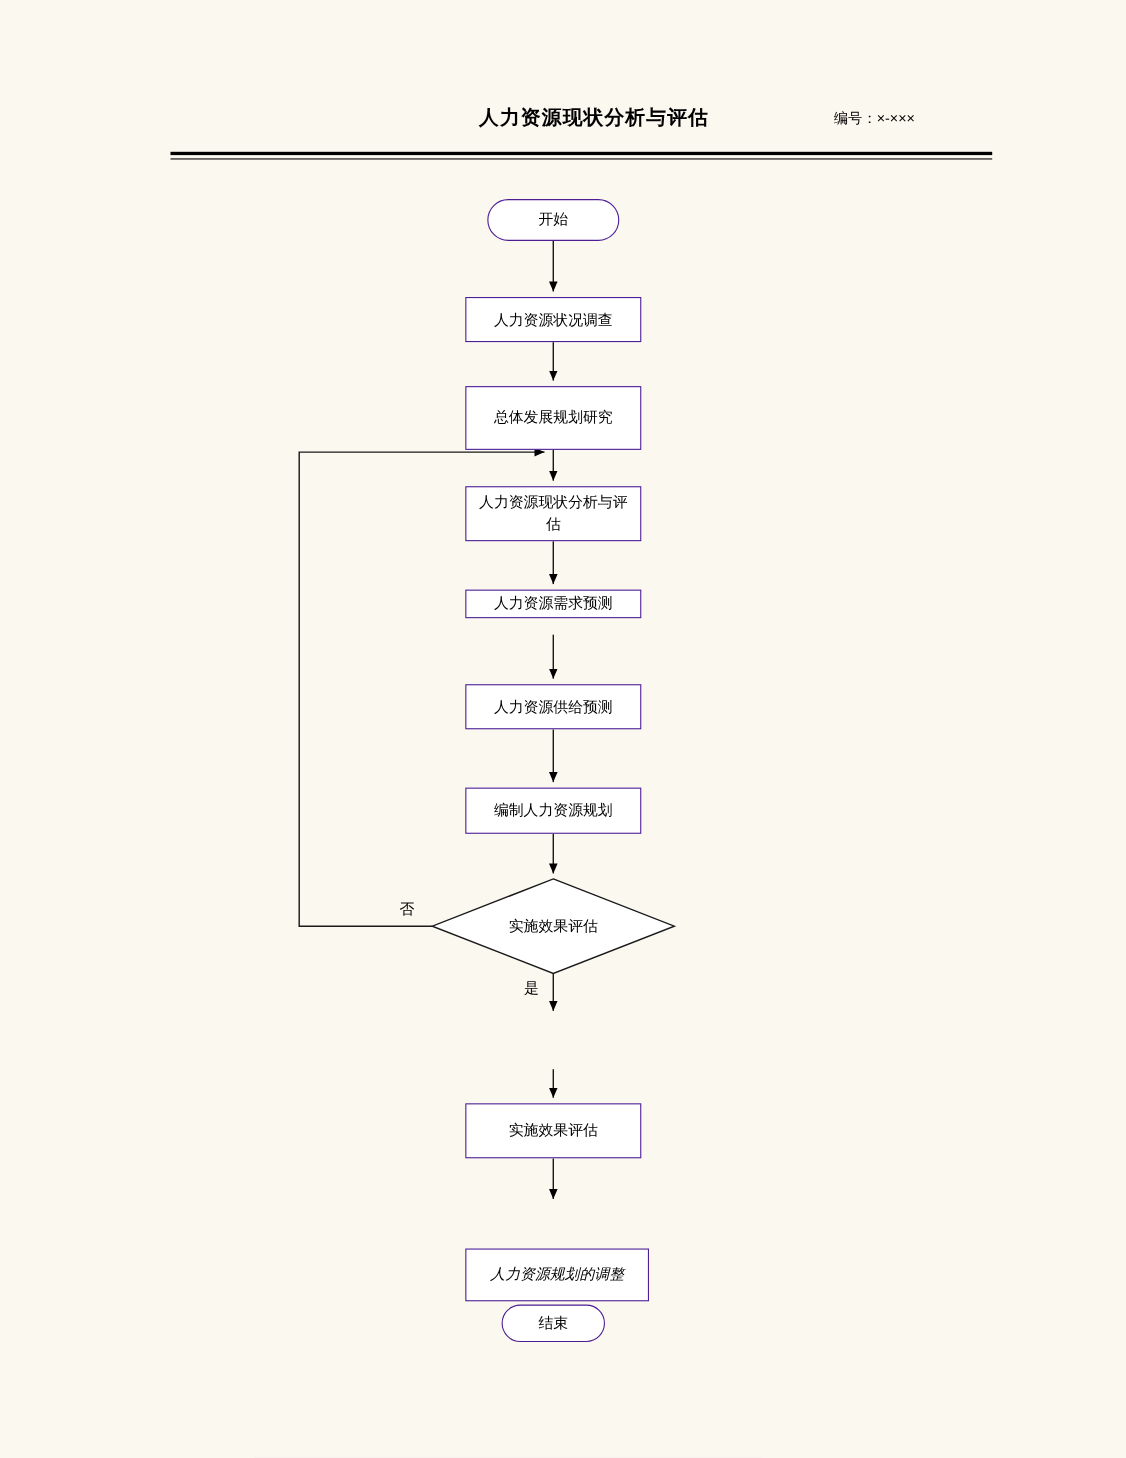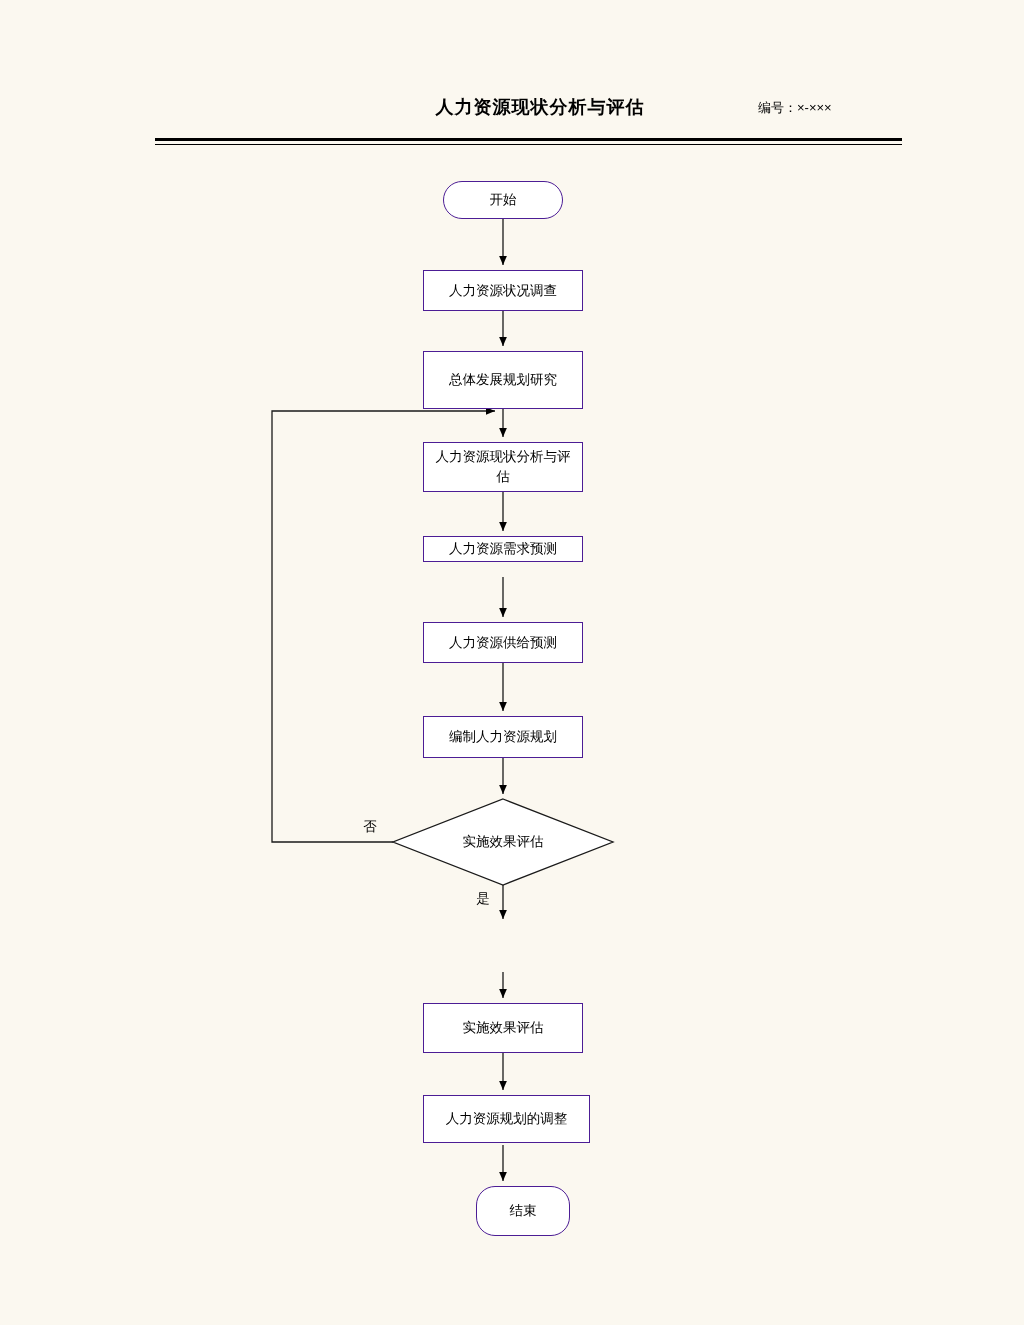--- a/index.html
+++ b/index.html
@@ -114,17 +114,17 @@
 
   <div class="diamond-label" style="left:393px;top:799px;width:220px;height:86px;">实施效果评估</div>
 
   <div class="branch-label" style="left:356px;top:818px;width:28px;">否</div>
 
   <div class="branch-label" style="left:470px;top:890px;width:26px;">是</div>
 
 
   <div class="node" style="left:423px;top:1003px;width:160px;height:50px;">实施效果评估</div>
 
-  <div class="node" style="left:423px;top:1095px;width:167px;height:48px;">人力资源规划的调整</div>
+  <div class="node" style="left:423px;top:1135px;width:167px;height:48px;font-style:italic;">人力资源规划的调整</div>
 
-  <div class="node stadium" style="left:476px;top:1186px;width:94px;height:50px;">结束</div>
+  <div class="node stadium" style="left:456px;top:1186px;width:94px;height:34px;">结束</div>
 
 </div>
 
 </body></html>

